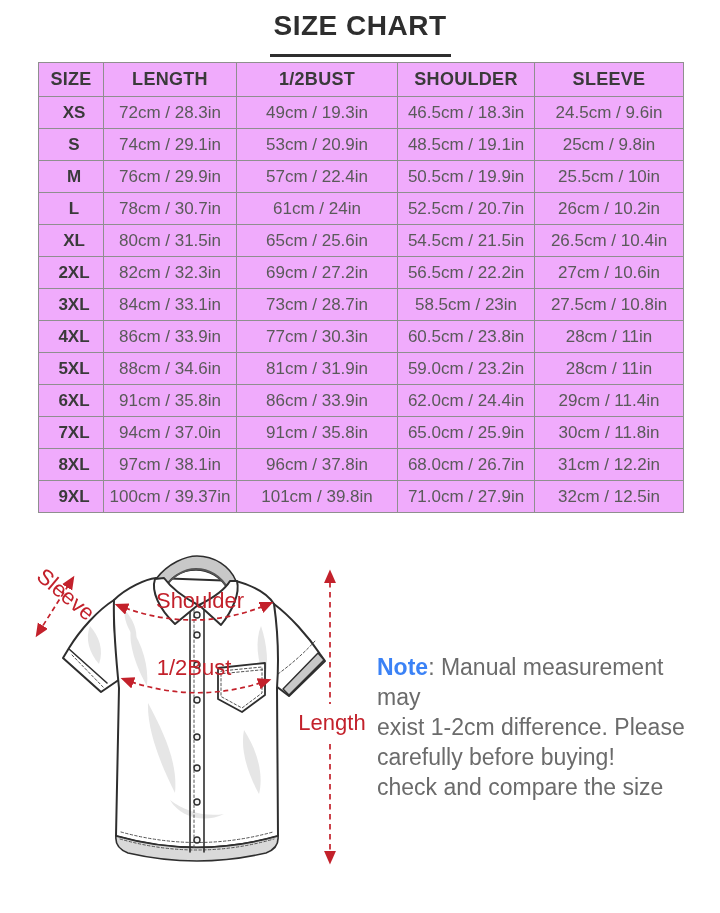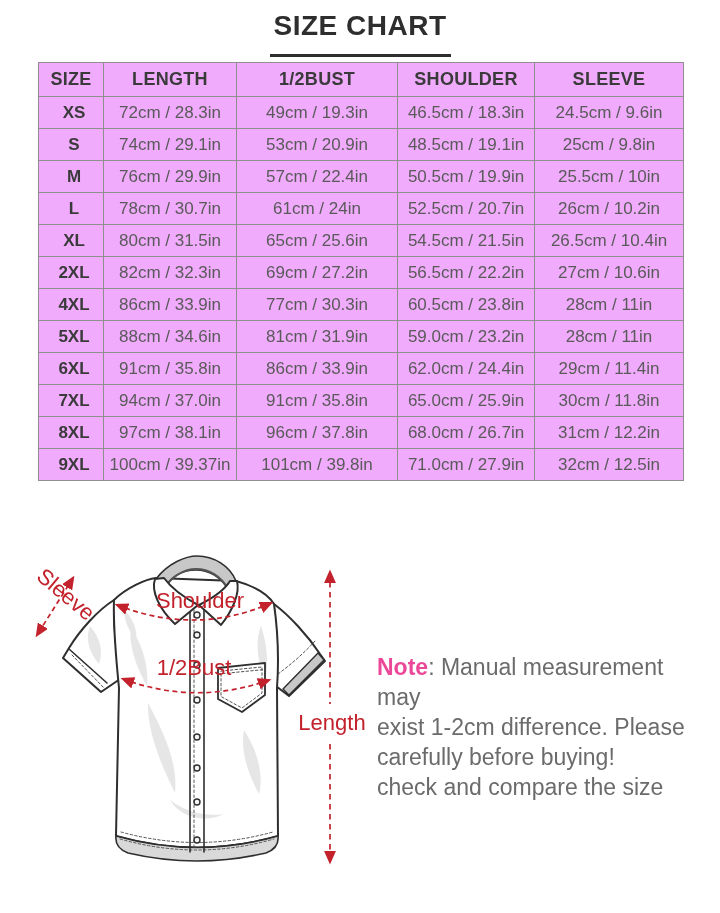--- a/index.html
+++ b/index.html
@@ -38,21 +38,21 @@
   .shirt-svg{position:absolute;left:28px;top:548px;width:340px;height:340px;}
   .acc-s{stroke:var(--accent);}
   .acc-f{fill:var(--accent);}
   .red-label{fill:var(--accent);font-family:"Liberation Sans",sans-serif;font-size:22px;}
 
   
   .note{
     position:absolute;left:377px;top:652px;width:330px;
     font-size:23px;line-height:30px;color:#6b6b6b;
   }
-  .note .bold{font-weight:bold;color:#ec4899;}
+  .note .bold{font-weight:bold;color:#3b82f6;}
 </style>
 </head>
 <body>
 
 <div id="page">
 
   <div class="title-wrap">
     <h1 class="title">SIZE CHART</h1>
   </div>
 
@@ -110,20 +110,27 @@
           <td>26.5cm / 10.4in</td>
         </tr>
         <tr>
           <td class="size-col">2XL</td>
           <td>82cm / 32.3in</td>
           <td>69cm / 27.2in</td>
           <td>56.5cm / 22.2in</td>
           <td>27cm / 10.6in</td>
         </tr>
         <tr>
+          <td class="size-col">3XL</td>
+          <td>84cm / 33.1in</td>
+          <td>73cm / 28.7in</td>
+          <td>58.5cm / 23in</td>
+          <td>27.5cm / 10.8in</td>
+        </tr>
+        <tr>
           <td class="size-col">4XL</td>
           <td>86cm / 33.9in</td>
           <td>77cm / 30.3in</td>
           <td>60.5cm / 23.8in</td>
           <td>28cm / 11in</td>
         </tr>
         <tr>
           <td class="size-col">5XL</td>
           <td>88cm / 34.6in</td>
           <td>81cm / 31.9in</td>

